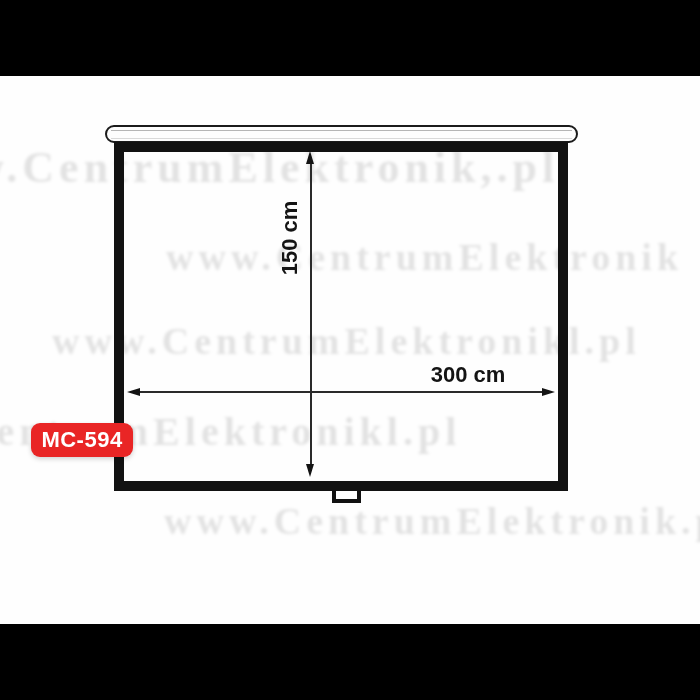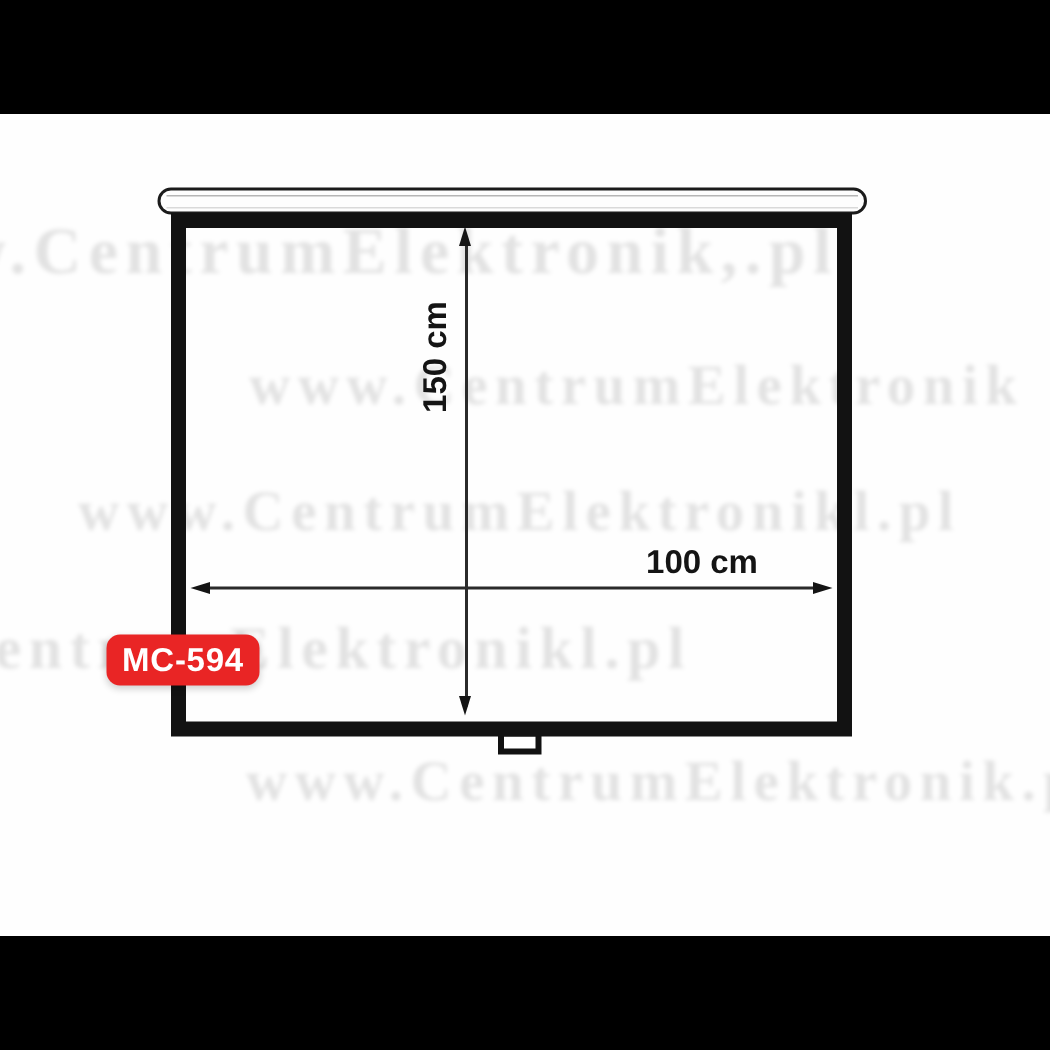--- a/index.html
+++ b/index.html
@@ -89,21 +89,20 @@
 
   
   .badge {
     position:absolute; left:31px; top:423px; width:102px; height:34px;
     background:var(--badge-red);
     border-radius:9px;
     display:flex; align-items:center; justify-content:center;
     color:#fff; font-size:22px; font-weight:bold; letter-spacing:0.5px;
     box-shadow:0 2px 5px rgba(0,0,0,0.18);
     z-index:5;
-    margin-left:40px;
   }
 </style>
 </head>
 <body>
 
 <div class="stage">
 
   <div class="watermark-layer">
       <span class="wm" style="left: -28px; top: 146px; font-size: 44px;">w.CentrumElektronik,.pl</span>
       <span class="wm" style="left: 166px; top: 238px; font-size: 38px;">www.CentrumElektronik</span>
@@ -119,20 +118,20 @@
   <div class="frame"></div>
 
   <div class="dim dim-v"></div>
   <div class="arrow up"></div>
   <div class="arrow down"></div>
   <div class="dim-label vertical">150 cm</div>
 
   <div class="dim dim-h"></div>
   <div class="arrow left"></div>
   <div class="arrow right"></div>
-  <div class="dim-label horizontal">100 cm</div>
+  <div class="dim-label horizontal">300 cm</div>
 
   <div class="badge">MC-594</div>
 
   <div class="band top"></div>
   <div class="band bottom"></div>
 
 </div>
 
 </body></html>

